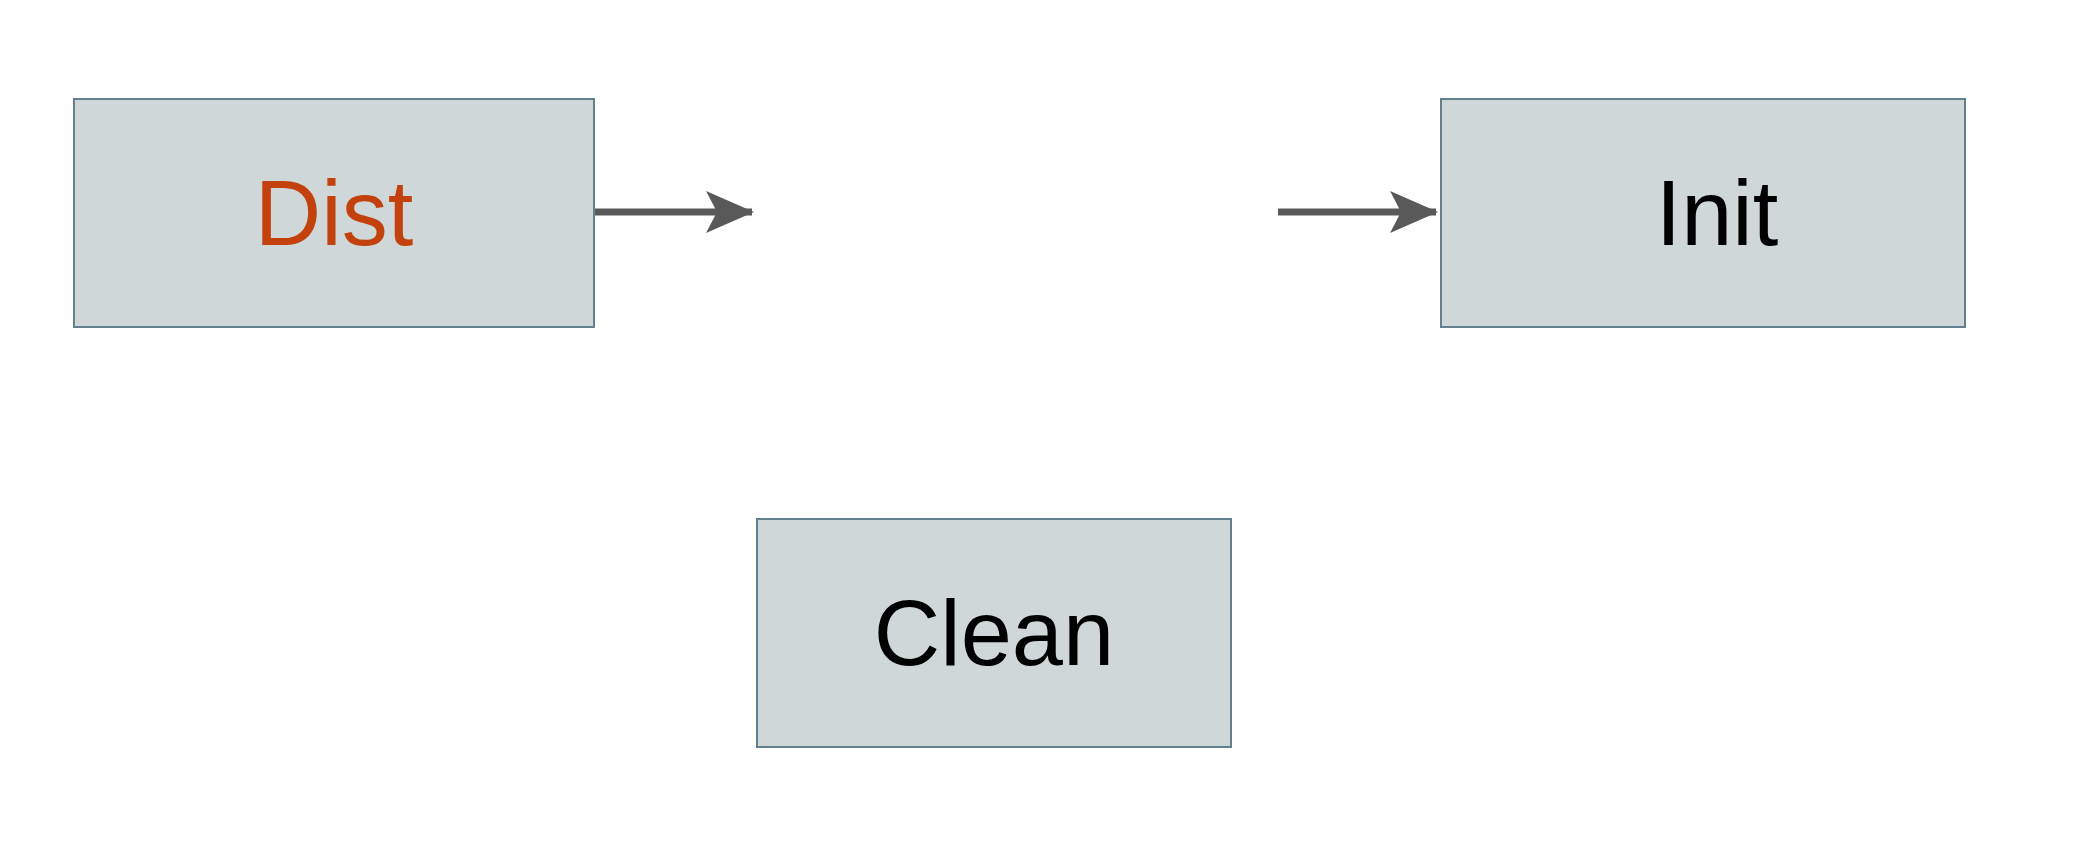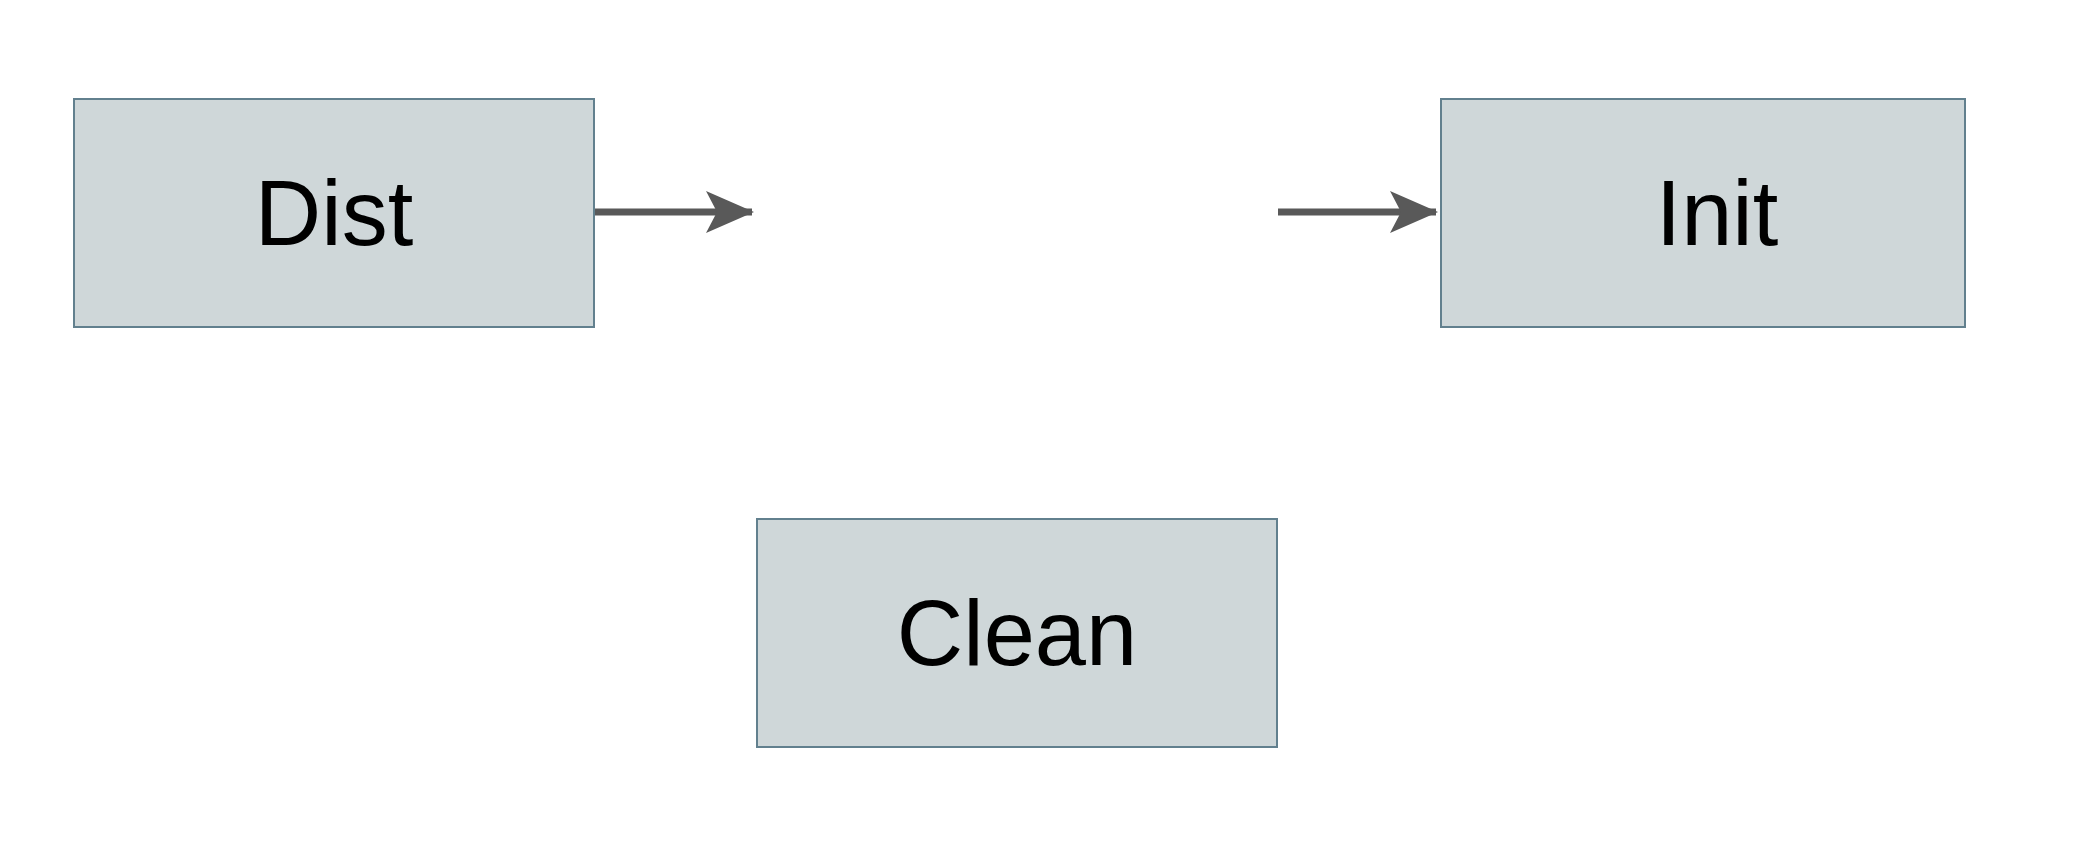--- a/index.html
+++ b/index.html
@@ -48,21 +48,21 @@
         <path d="M0,0 L48,21 L0,42 L11,21 Z" fill="#595959"></path>
       </marker>
     </defs>
     <g id="edge-group">
         <line x1="595" y1="212" x2="752" y2="212" stroke="#595959" stroke-width="7" marker-end="url(#stealth-arrowhead)"></line>
         <line x1="1278" y1="212" x2="1436" y2="212" stroke="#595959" stroke-width="7" marker-end="url(#stealth-arrowhead)"></line>
       </g>
   </svg>
 
 <div class="flow-node" style="left: 73px; top: 98px; width: 522px; height: 230px; background: rgb(207, 215, 217); border: 2.5px solid rgb(98, 128, 142);">
-      <span class="node-label" style="color: #000000;">Dist</span>
+      <span class="node-label" style="color: #c2410c;">Dist</span>
     </div>
     <div class="flow-node" style="left: 1440px; top: 98px; width: 526px; height: 230px; background: rgb(207, 215, 217); border: 2.5px solid rgb(98, 128, 142); padding-left: 28px;">
       <span class="node-label" style="color: rgb(0, 0, 0);">Init</span>
     </div>
-    <div class="flow-node" style="left: 756px; top: 518px; width: 522px; height: 230px; background: rgb(207, 215, 217); border: 2.5px solid rgb(98, 128, 142);">
+    <div class="flow-node" style="left: 756px; top: 518px; width: 476px; height: 230px; background: rgb(207, 215, 217); border: 2.5px solid rgb(98, 128, 142);">
       <span class="node-label" style="color: rgb(0, 0, 0);">Clean</span>
     </div>
   </div>
 
 </body></html>

